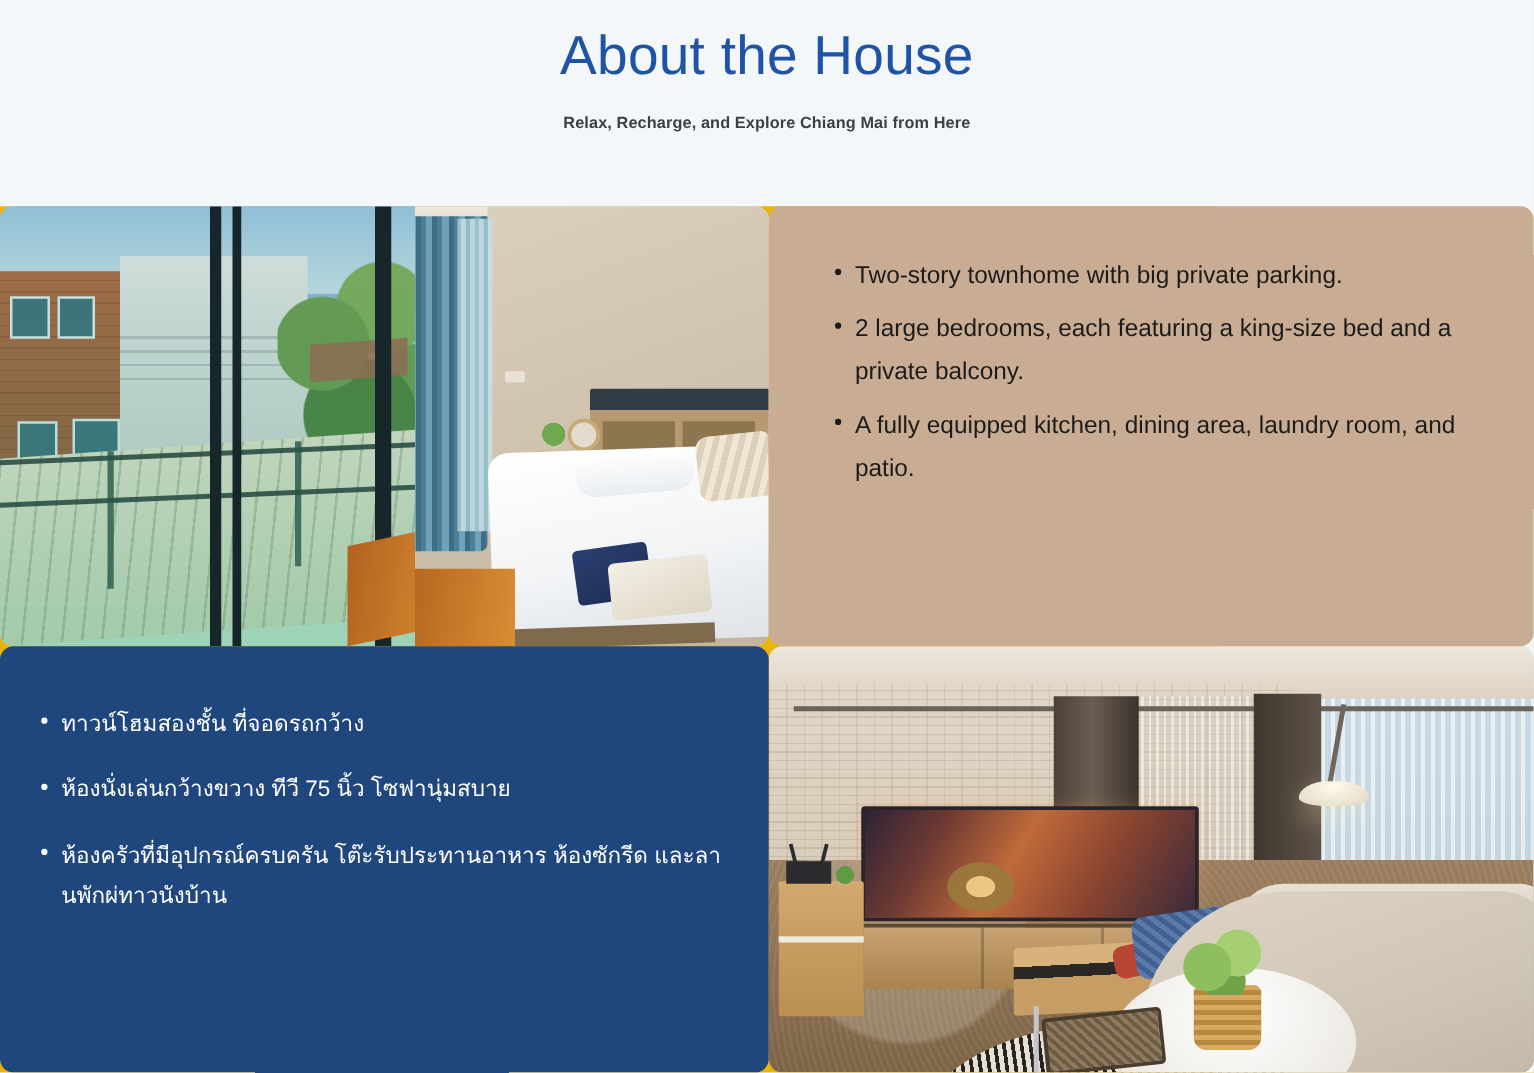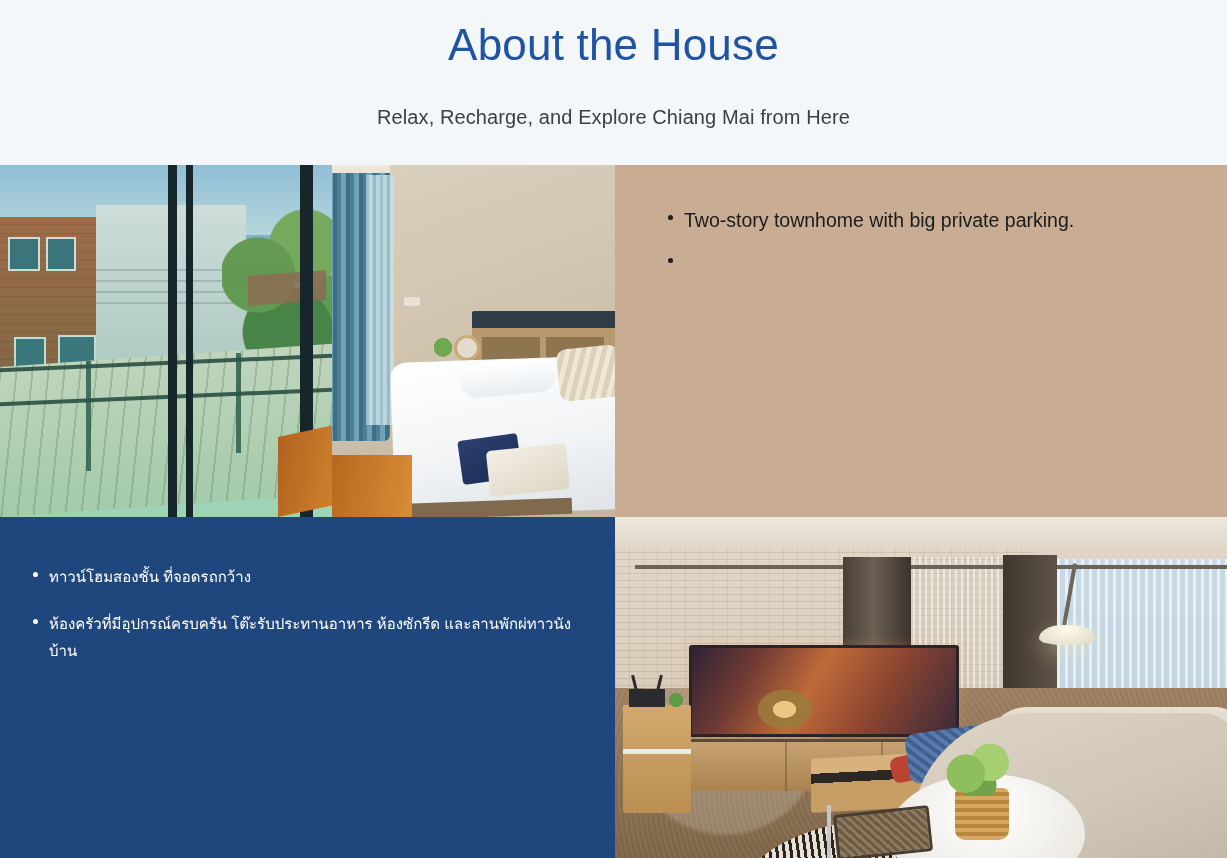--- a/index.html
+++ b/index.html
@@ -15,27 +15,27 @@
     position:absolute; left:0; top:0; width:1227px; height:165px;
     background:#f4f7f9;
     display:flex; flex-direction:column; align-items:center; justify-content:flex-start;
   }
   .title{
     margin-top:20px;
     font-size:44px; font-weight:400; letter-spacing:.2px;
     color:#1f54a5;
   }
   .subtitle{
-    margin-top:36px;
-    font-size:20px; font-weight:400; color:#3c4043; letter-spacing:.1px;
+    margin-top:20px;
+    font-size:13px; font-weight:700; color:#3c4043; letter-spacing:.1px;
   }
 
   
   .grid{ position:absolute; left:0; top:165px; width:1227px; height:693px; }
-  .cell{ position:absolute; overflow:hidden; }
+  .cell{ position:absolute; overflow:hidden;border-radius:11px; }
   .tl{ left:0;    top:0;   width:615px; height:352px; }
   .tr{ left:615px;top:0;   width:612px; height:352px; background:#c8ac93; }
   .bl{ left:0;    top:352px;width:615px;height:341px; background:#20477d; }
   .br{ left:615px;top:352px;width:612px;height:341px; }
 
   
   .list{ list-style:none; }
   .list li{
     position:relative;
     padding-left:16px;
@@ -44,21 +44,21 @@
   .list li .dot{
     position:absolute; left:0; top:.62em;
     width:5px; height:5px; border-radius:50%;
   }
   
   .en-wrap{ padding:38px 40px 0 53px; }
   .en-wrap li{ color:#1c1b19; font-size:19.5px; line-height:1.78; margin-bottom:8px; }
   .en-wrap li .dot{ background:#1c1b19; }
   
   .th-wrap{ padding:46px 30px 0 33px; }
-  .th-wrap li{ color:#ffffff; font-size:15px; line-height:1.8; margin-bottom:20px; }
+  .th-wrap li{ color:#ffffff; font-size:18px; line-height:1.8; margin-bottom:20px; }
   .th-wrap li .dot{ background:#ffffff; }
 
   
   .photoTL{ position:absolute; inset:0; background:#cfd8d6; }
   
   .tl-outside{
     position:absolute; left:0; top:0; width:332px; height:352px;
     background:
       linear-gradient(#8fb9d8 0 26%, #cfe0ea 26% 40%, #d7d2c4 40% 63%, #cfe9d2 63% 100%);
     overflow:hidden;
@@ -416,29 +416,38 @@
     </div>
 
     <div class="cell tr">
       <ul class="list en-wrap">
         <li>
           <span class="dot"></span>
           <span>Two-story townhome with big private parking.</span>
         </li>
         <li>
           <span class="dot"></span>
+          <span>2 large bedrooms, each featuring a king-size bed and a private balcony.</span>
+        </li>
+        <li>
+          <span class="dot"></span>
+          <span>A fully equipped kitchen, dining area, laundry room, and patio.</span>
         </li>
       </ul>
     </div>
 
     <div class="cell bl">
       <ul class="list th-wrap">
         <li>
           <span class="dot"></span>
           <span>ทาวน์โฮมสองชั้น ที่จอดรถกว้าง</span>
+        </li>
+        <li>
+          <span class="dot"></span>
+          <span>ห้องนั่งเล่นกว้างขวาง ทีวี 75 นิ้ว โซฟานุ่มสบาย</span>
         </li>
         <li>
           <span class="dot"></span>
           <span>ห้องครัวที่มีอุปกรณ์ครบครัน โต๊ะรับประทานอาหาร ห้องซักรีด และลานพักผ่ทาวนังบ้าน</span>
         </li>
       </ul>
     </div>
 
     <div class="cell br">
       <div class="photoBR">

